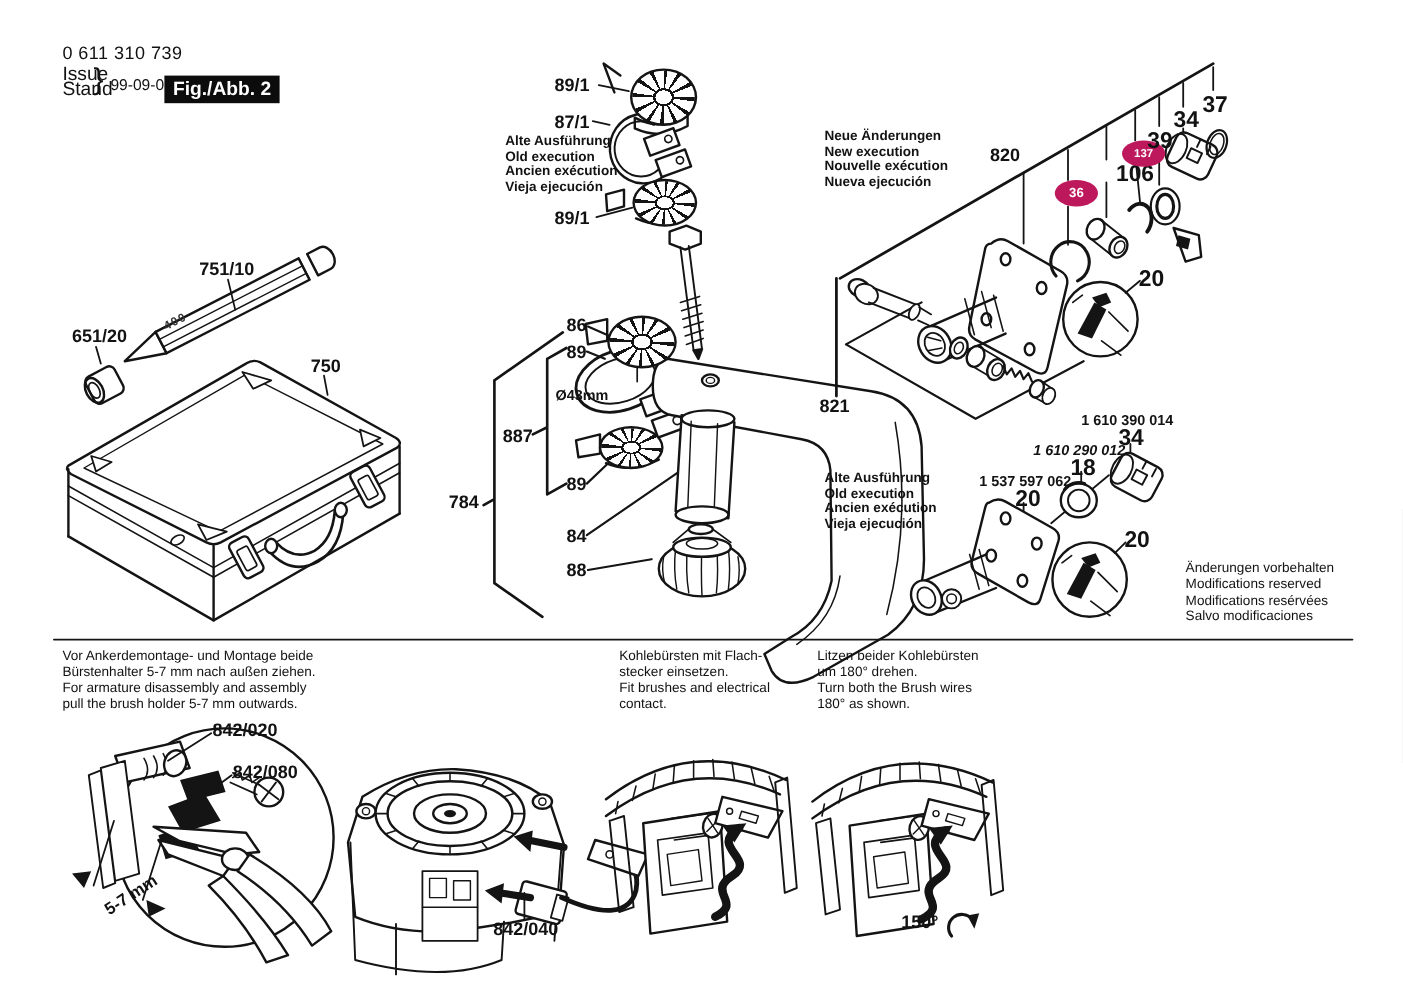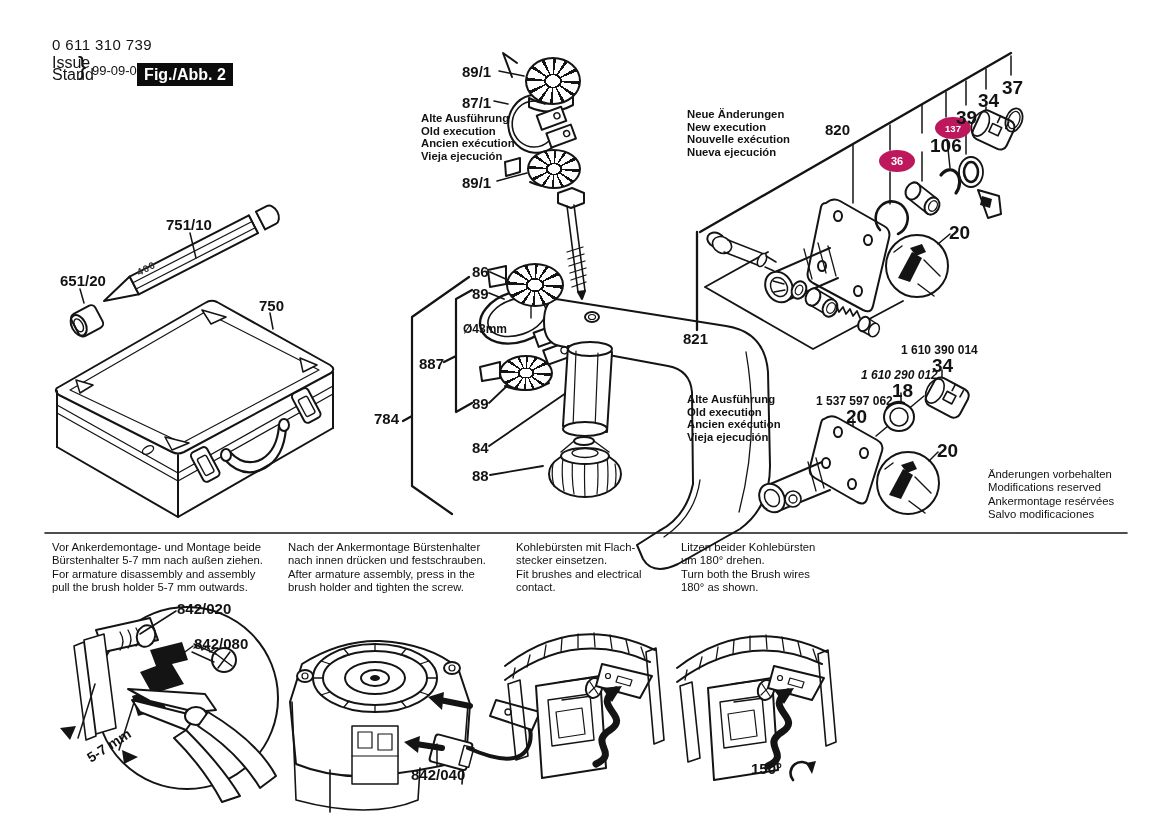--- a/index.html
+++ b/index.html
@@ -388,36 +388,30 @@
     <div>Alte Ausführung</div>
     <div>Old execution</div>
     <div>Ancien exécution</div>
     <div>Vieja ejecución</div>
   </div>
   <div class="t co2" style="left:937px; top:440px;">20</div>
 
   <div class="bodyblk" style="left:988px; top:468px;">
     <div>Änderungen vorbehalten</div>
     <div>Modifications reserved</div>
-    <div>Ankermontage resérvées</div>
+    <div>Modifications resérvées</div>
     <div>Salvo modificaciones</div>
   </div>
 
   <div class="bodyblk" style="left:52px; top:541px;">
     <div>Vor Ankerdemontage- und Montage beide</div>
     <div>Bürstenhalter 5-7 mm nach außen ziehen.</div>
     <div>For armature disassembly and assembly</div>
     <div>pull the brush holder 5-7 mm outwards.</div>
   </div>
-  <div class="bodyblk" style="left:288px; top:541px;">
-    <div>Nach der Ankermontage Bürstenhalter</div>
-    <div>nach innen drücken und festschrauben.</div>
-    <div>After armature assembly, press in the</div>
-    <div>brush holder and tighten the screw.</div>
-  </div>
   <div class="bodyblk" style="left:516px; top:541px;">
     <div>Kohlebürsten mit Flach-</div>
     <div>stecker einsetzen.</div>
     <div>Fit brushes and electrical</div>
     <div>contact.</div>
   </div>
   <div class="bodyblk" style="left:681px; top:541px;">
     <div>Litzen beider Kohlebürsten</div>
     <div>um 180° drehen.</div>
     <div>Turn both the Brush wires</div>

